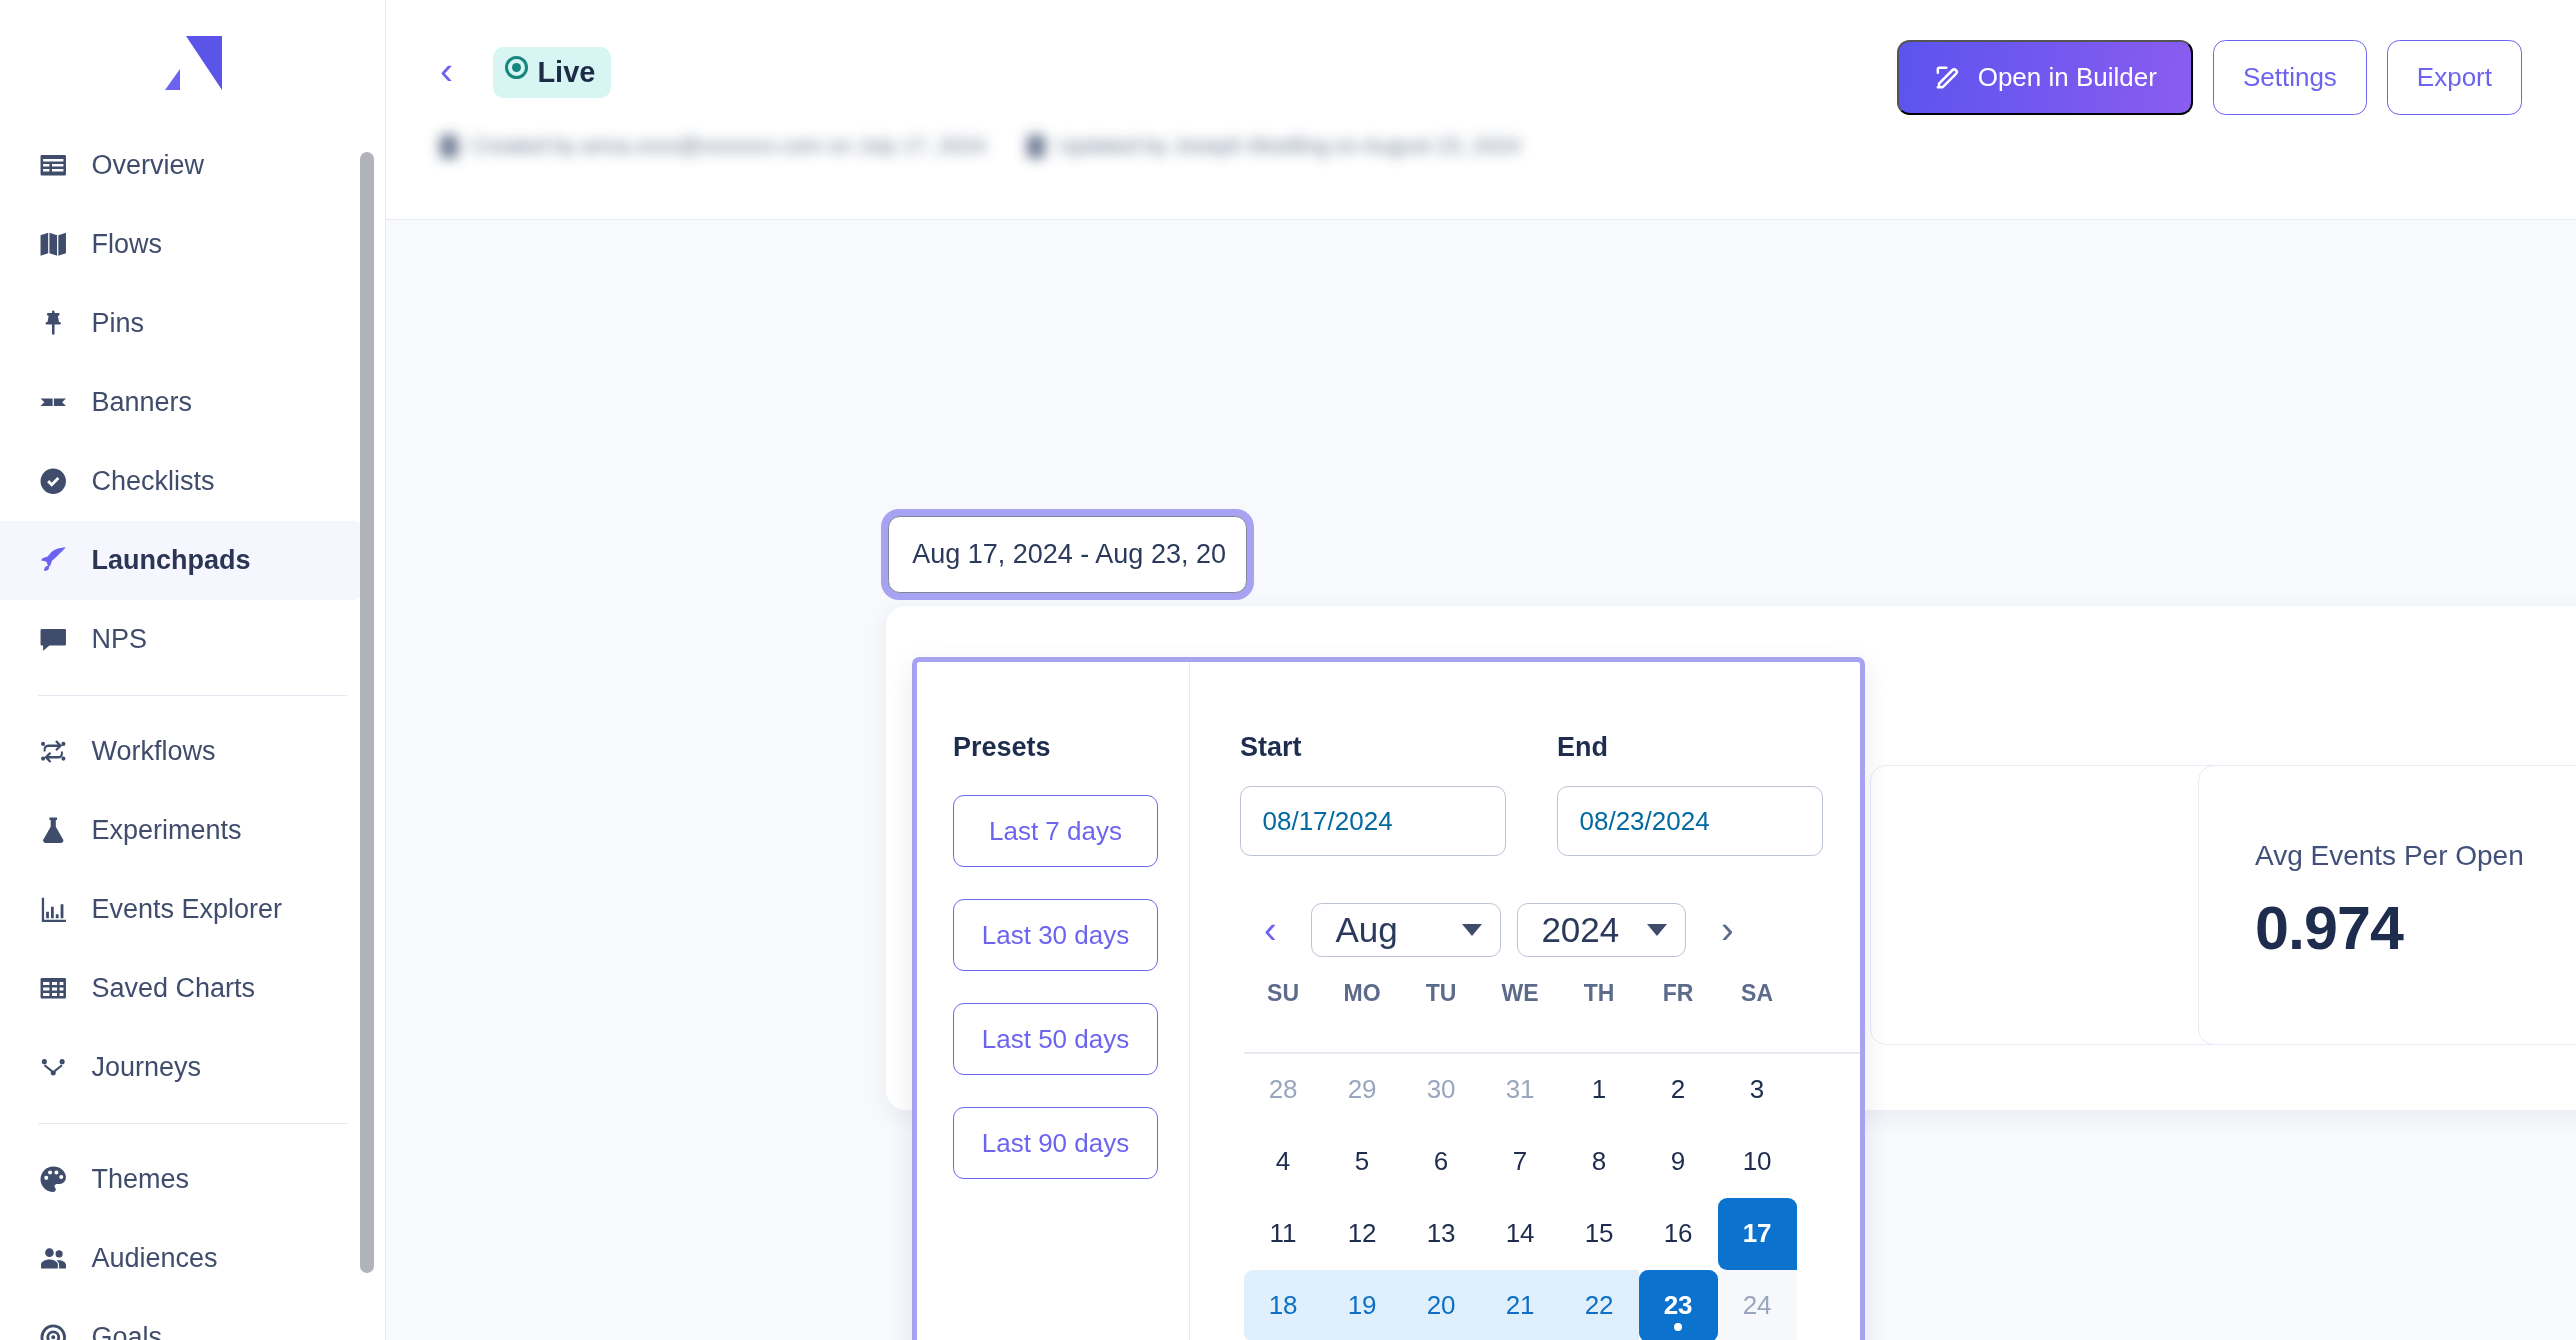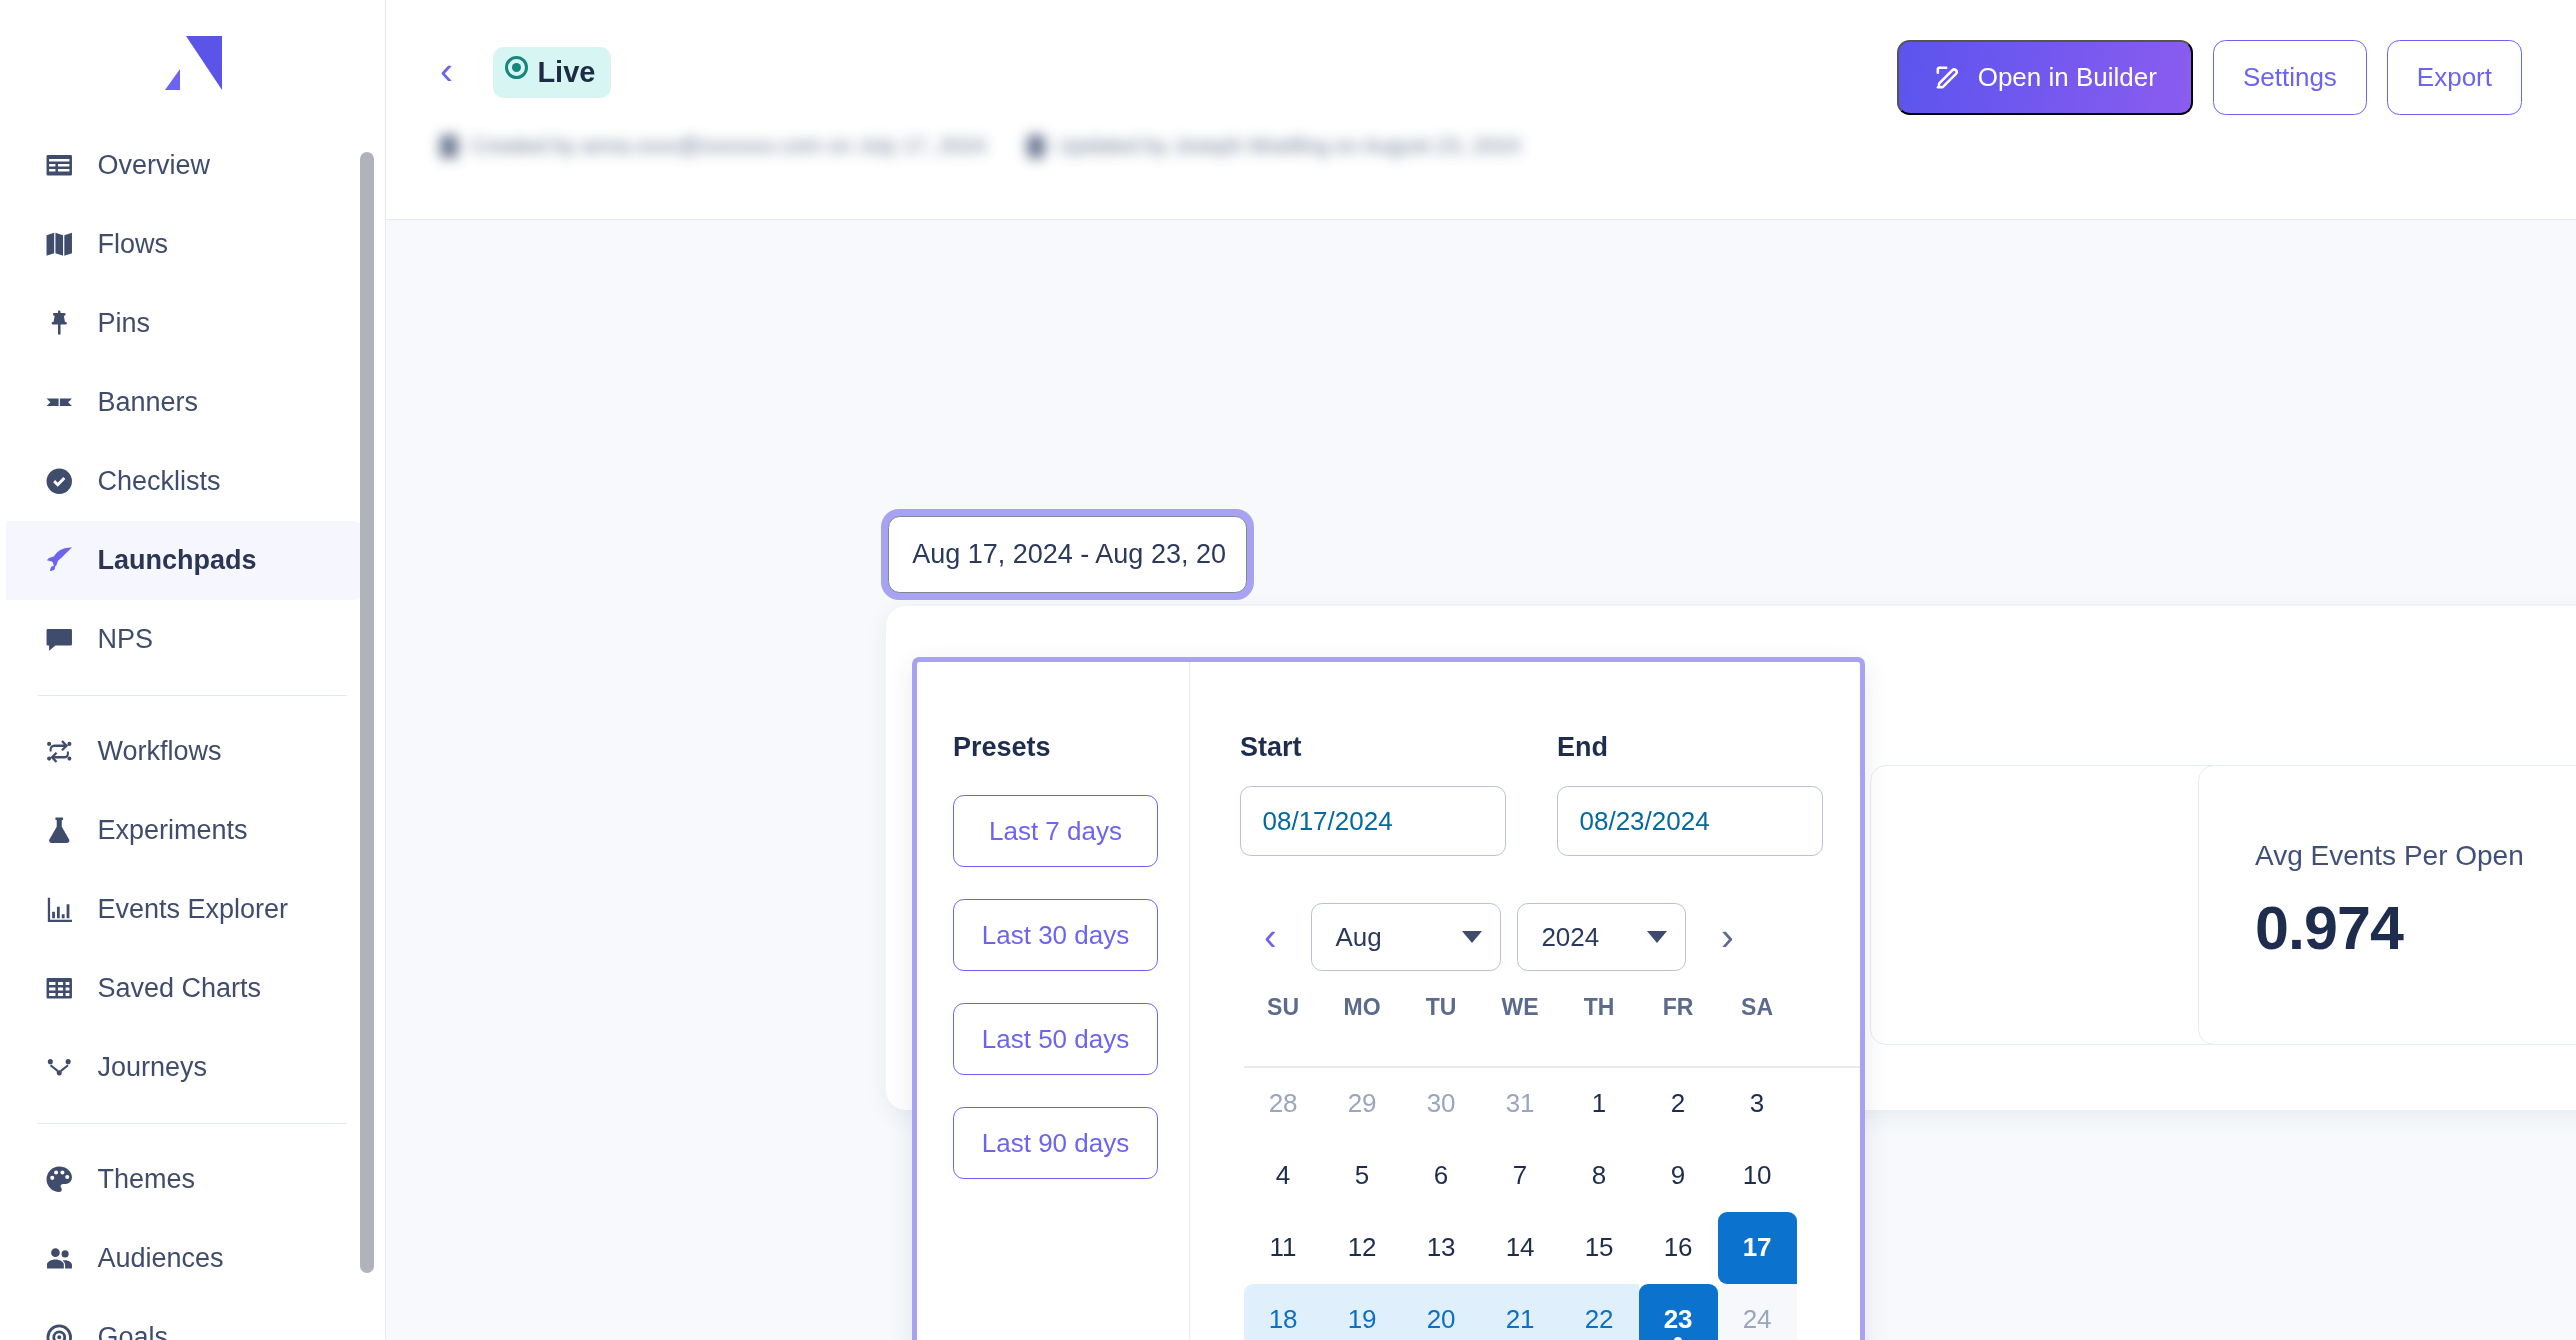--- a/index.html
+++ b/index.html
@@ -49,21 +49,21 @@
     border-left: 36px solid transparent;
   }
   .logo .small {
     position: absolute;
     left: 1.8px; bottom: 0;
     width: 0; height: 0;
     border-bottom: 21.5px solid #6c64f0;
     border-left: 15.2px solid transparent;
   }
 
-  .nav-group { padding: 0 0 0 6px; }
+  .nav-group { padding: 0 0 0 0; }
 
   .nav-item {
     display: flex;
     align-items: center;
     height: 79px;
     padding-left: 38px;
     gap: 23px;
     color: #3f4c6b;
     font-size: 27px;
     cursor: pointer;
@@ -382,29 +382,29 @@
   .cal-nav {
     width: 50px; height: 50px;
     display: flex; align-items: center; justify-content: center;
     color: #6c64f0;
     font-size: 38px;
     cursor: pointer;
     line-height: 1;
   }
   .cal-nav.next { color: #5c6b8c; }
   .cal-select {
-    height: 68px;
+    height: 54px;
     border: 1.8px solid #b9c3d4;
     border-radius: 10.8px;
     background: #ffffff;
     display: flex;
     align-items: center;
     justify-content: space-between;
     padding: 0 18px 0 23px;
-    font-size: 26px;
+    font-size: 35px;
     color: #2b3a5c;
     cursor: pointer;
     gap: 20px;
   }
   .cal-select.month { width: 190px; }
   .cal-select.year  { width: 169px; }
   .chev-d {
     width: 0; height: 0;
     border-left: 10.8px solid transparent;
     border-right: 10.8px solid transparent;

